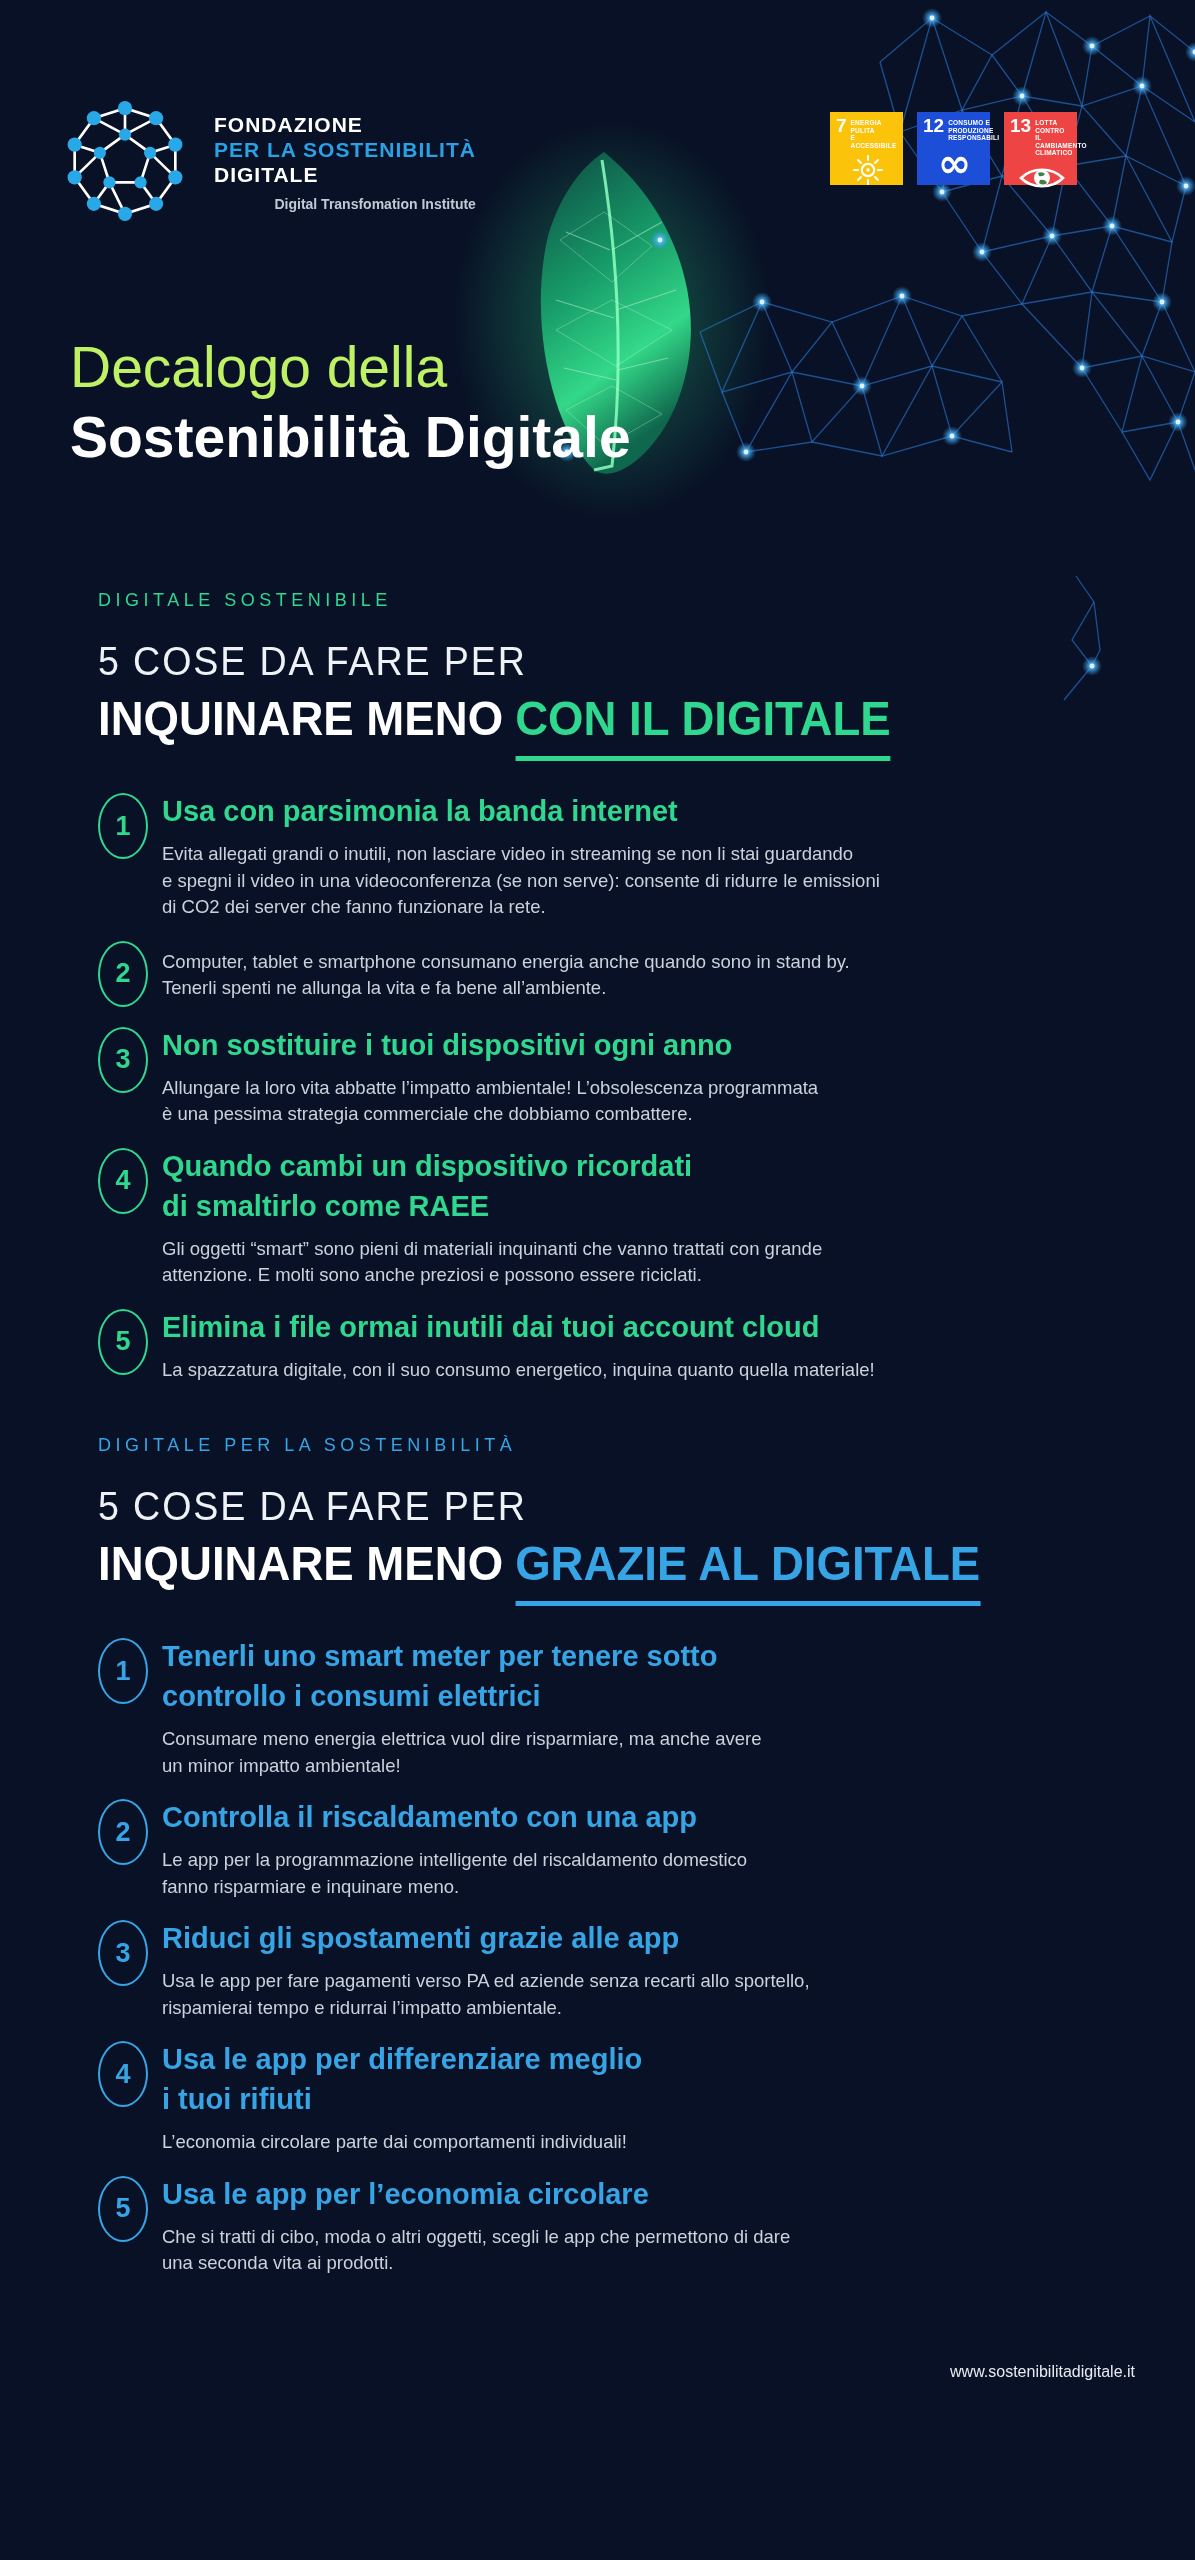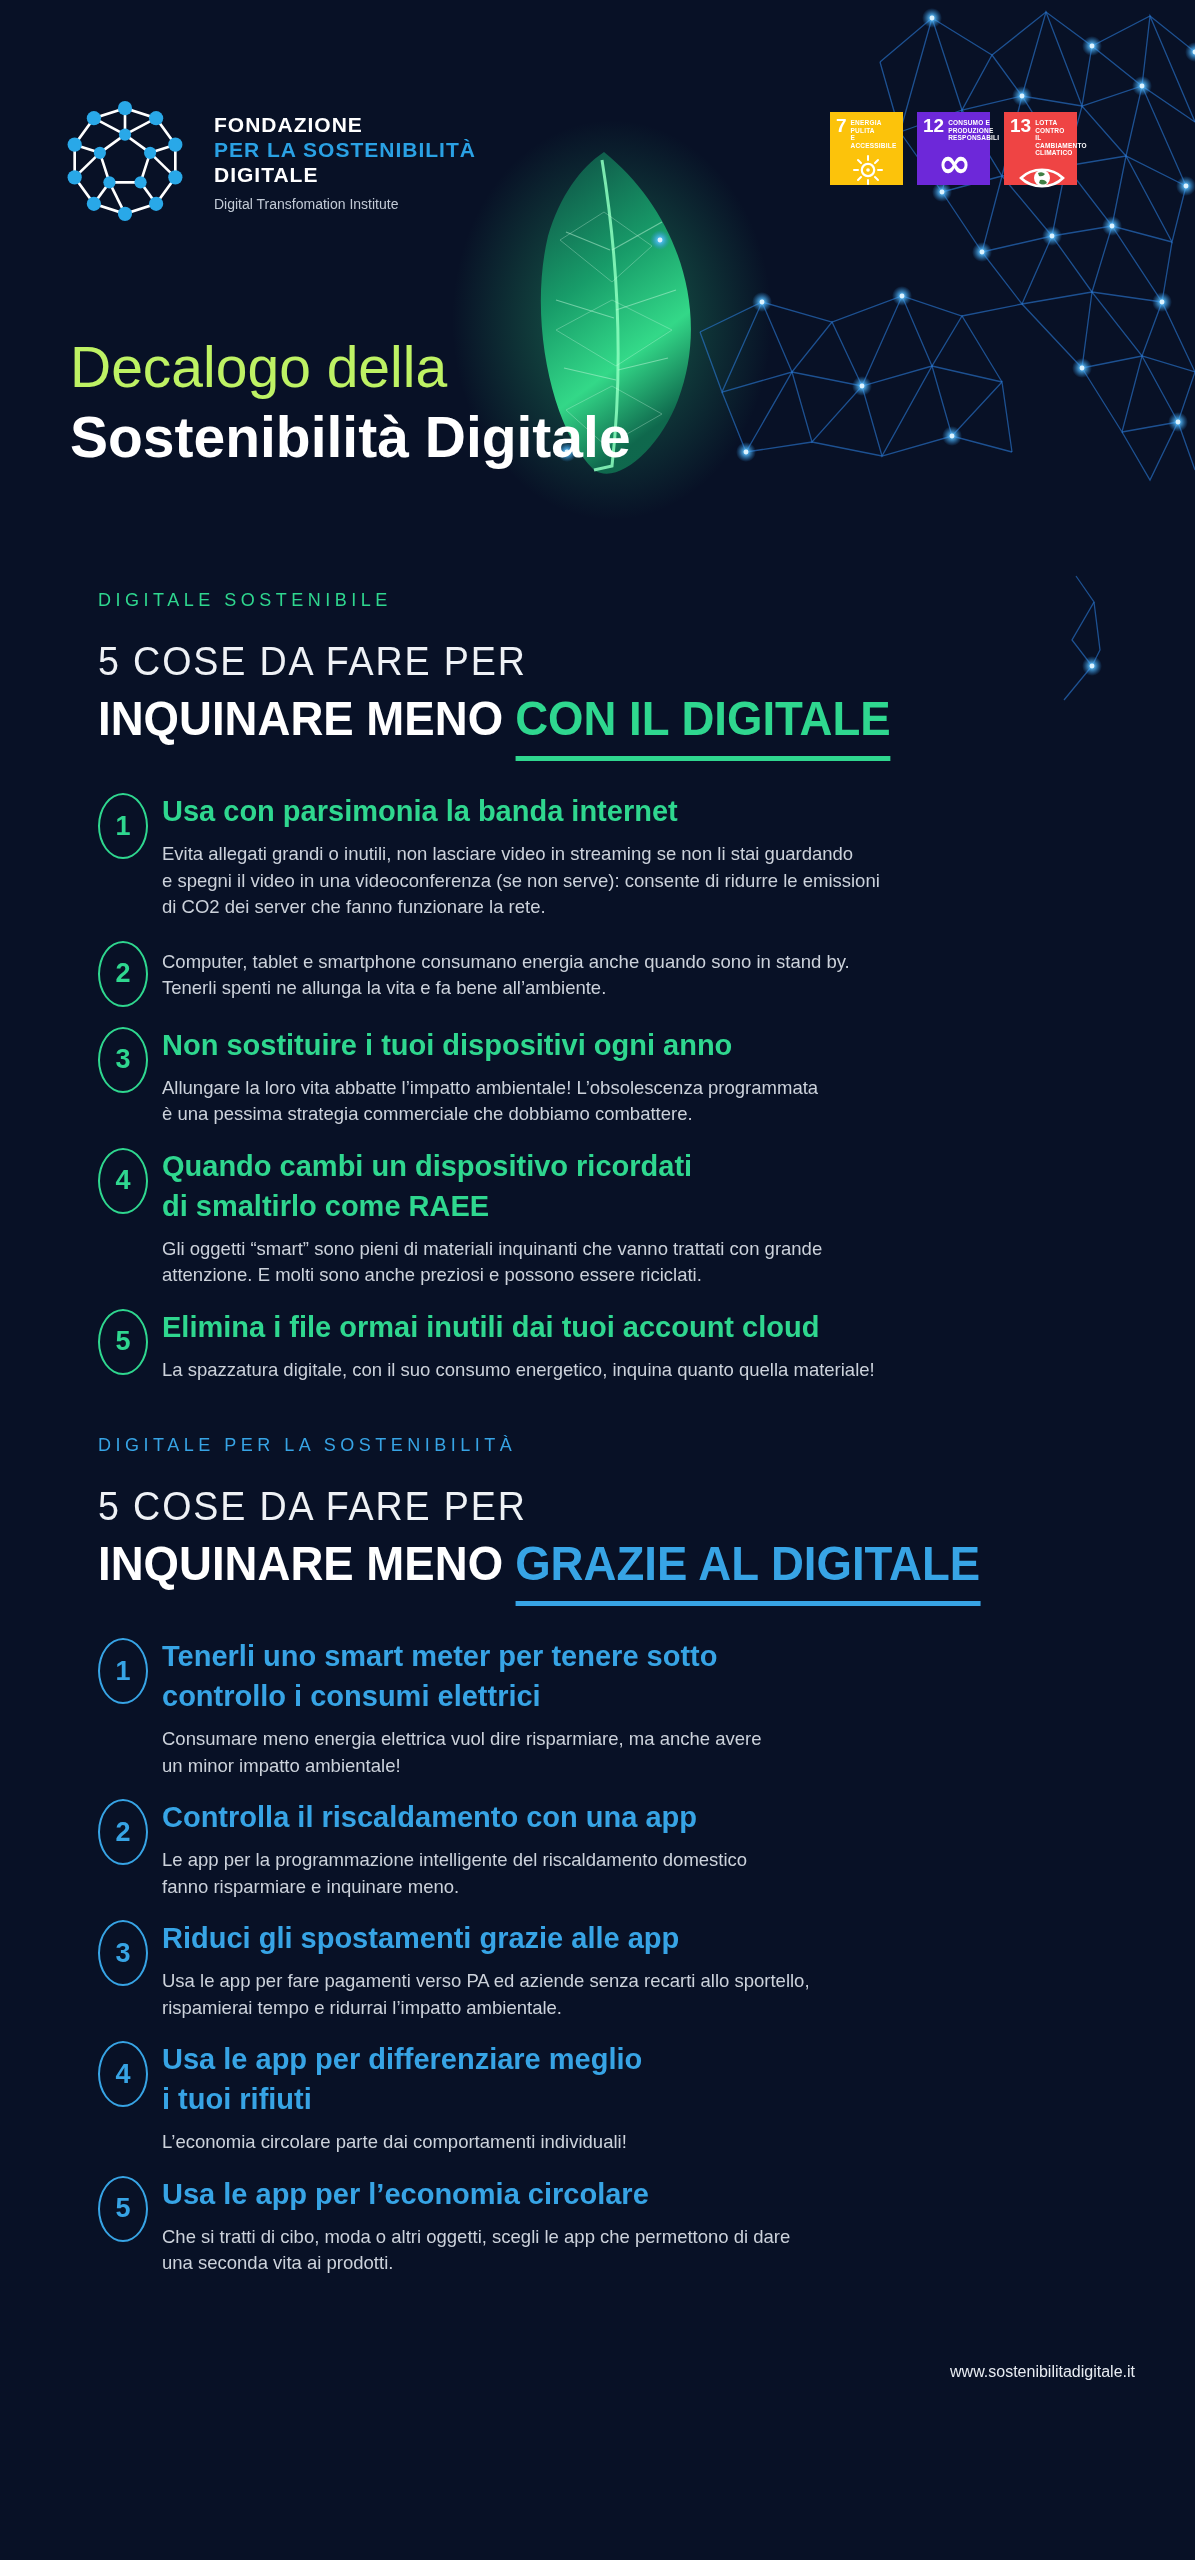--- a/index.html
+++ b/index.html
@@ -6,26 +6,26 @@
   .page{position:relative;width:1195px;height:2560px;background:#081126;overflow:hidden;
         font-family:"Liberation Sans",sans-serif;color:#fff;}
   .bg{position:absolute;inset:0;z-index:0;pointer-events:none;}
   .content{position:relative;z-index:1;}
 
   
   .logo{position:absolute;top:98px;left:64px;display:flex;gap:28px;align-items:flex-start;}
   .logo-text{padding-top:14px;}
   .logo-line{font-weight:700;font-size:21px;line-height:25px;letter-spacing:1px;color:#fff;}
   .logo-line.blue{color:#2aa1e4;}
-  .logo-sub{margin-top:9px;font-size:14px;color:#c2cad6;font-weight:400;}
+  .logo-sub{margin-top:9px;font-size:14px;color:#c2cad6;font-weight:700;text-align:right;}
 
   
   .sdg-row{position:absolute;top:112px;left:830px;display:flex;gap:14px;}
   .sdg{width:73px;height:73px;box-sizing:border-box;padding:5px 4px 3px 6px;color:#fff;}
-  .sdg-7{background:#fcc30b;} .sdg-12{background:#6d28d9;} .sdg-13{background:#ef4444;}
+  .sdg-7{background:#fcc30b;} .sdg-12{background:#1d4ed8;} .sdg-13{background:#ef4444;}
   .sdg-head{display:flex;align-items:flex-start;}
   .sdg-num{font-size:19px;font-weight:700;line-height:18px;}
   .sdg-label{margin-left:4px;margin-top:2px;font-size:6.5px;font-weight:700;line-height:7.5px;
              letter-spacing:.2px;white-space:pre-line;}
   .sdg-icon{display:flex;justify-content:center;align-items:center;height:42px;}
   .sdg-inf{font-size:40px;font-weight:700;line-height:34px;color:#fff;font-family:"DejaVu Sans",sans-serif;}
 
   
   .main{padding:332px 60px 0 70px;}
   .title-l1{font-size:57px;line-height:70px;font-weight:400;color:#bef264;}

